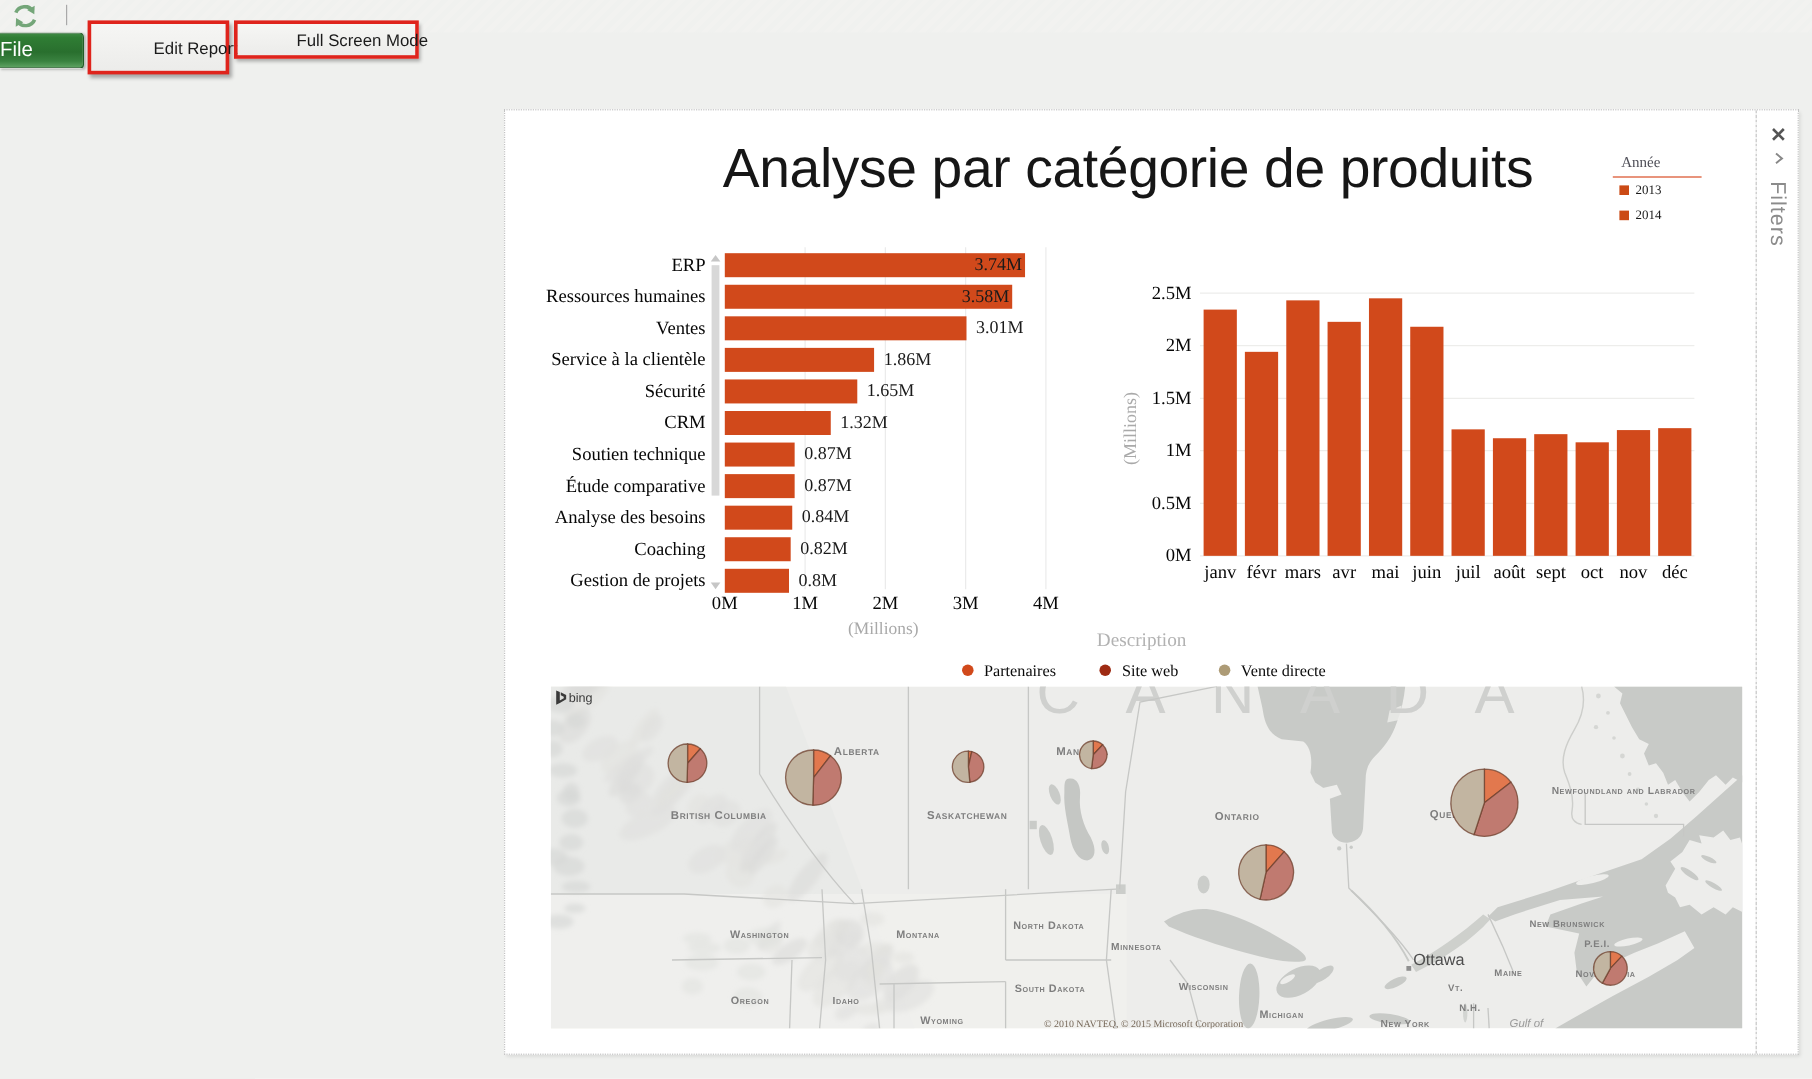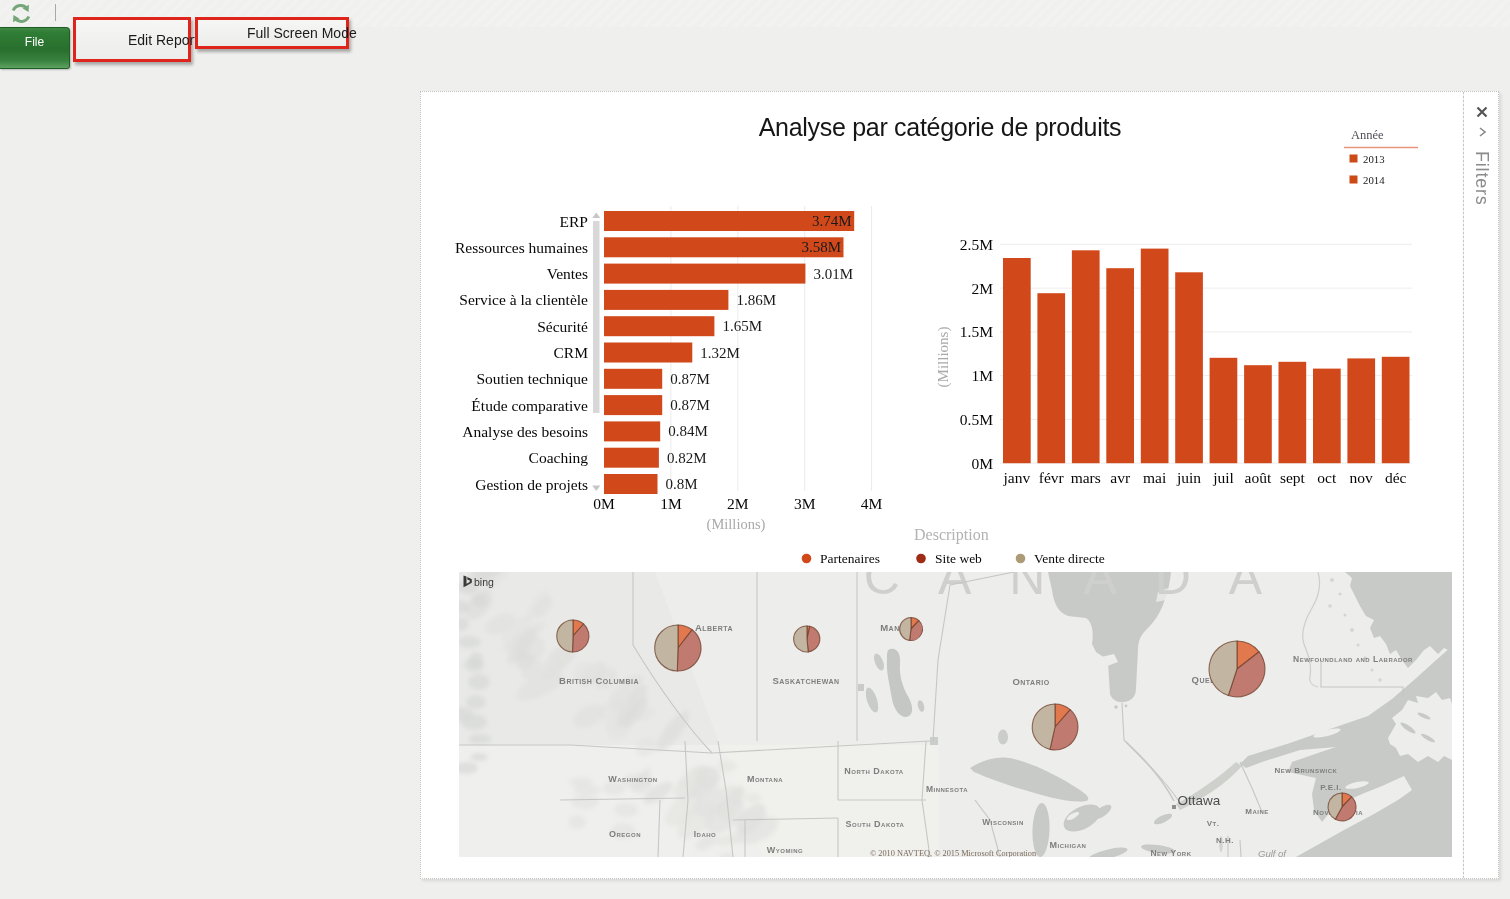--- a/index.html
+++ b/index.html
@@ -1,35 +1,35 @@
 <!DOCTYPE html>
 <html><head>
 <meta charset="utf-8">
 <style>
   * { margin:0; padding:0; box-sizing:border-box; }
   html,body { width:1510px; height:899px; overflow:hidden; }
   body { background:#eff0ee; font-family:"Liberation Sans", sans-serif; position:relative; }
   .topstrip { position:absolute; left:0; top:0; width:1510px; height:27px;
     background:repeating-linear-gradient(135deg,#f2f2f0 0 4px,#f0f1ef 4px 8px); }
-  .filebtn { position:absolute; left:0; top:27px; width:70px; height:42px;
+  .filebtn { position:absolute; left:0; top:27px; width:70px; height:30px;
     background:linear-gradient(180deg,#3e8943 0%,#2f7d34 12%,#296f2e 55%,#3a8240 82%,#5ea262 100%);
     border:1px solid #215d26; border-left:none; border-radius:0 4px 3px 0; color:#fff;
-    font-size:12px; text-align:center; line-height:28px; box-shadow:1px 1px 2px rgba(0,0,0,0.22); }
+    font-size:17px; text-align:left; line-height:28px; box-shadow:1px 1px 2px rgba(0,0,0,0.22); }
   .vsep { position:absolute; left:55px; top:4px; width:1px; height:17px; background:#a9a9a9; }
   .tbtn { position:absolute; border:3.5px solid #df241c; background:linear-gradient(180deg,#f6f6f4 0%,#ececea 100%);
     box-shadow:2px 3px 3px rgba(0,0,0,0.3); display:flex; align-items:center; }
   .tbtn span { font-size:14px; color:#1b1b1b; white-space:nowrap;margin-left:36px; }
   .btn-edit { left:73px; top:17px; width:118px; height:45px; }
   .btn-fs { left:195px; top:17px; width:154px; height:32px; }
   .canvas { position:absolute; left:420px; top:91px; width:1079px; height:788px;
     background:#fff; border:1px dotted #c2c2c2; box-shadow:2px 2px 3px rgba(0,0,0,0.10); }
   .fsep { position:absolute; left:1463px; top:92px; width:1px; height:786px;
     background:repeating-linear-gradient(180deg,#c4c4c4 0 2px,#eee 2px 4px); }
   .title { position:absolute; left:520px; top:113px; width:840px; text-align:center;
-    font-size:25px; color:#161616; letter-spacing:-0.3px; }
+    font-size:46px; color:#161616; letter-spacing:-0.3px; }
   .xicon { position:absolute; left:1476px; top:106px; width:12px; height:12px; }
   .chev { position:absolute; left:1478px; top:127px; width:9px; height:10px; }
   .filtxt { position:absolute; left:1464px; top:151px; width:28px; height:110px;
     writing-mode:vertical-rl; font-size:18px; color:#8b8b8b; letter-spacing:0.8px; }
   svg.overlay { position:absolute; left:0; top:0; width:1510px; height:899px; }
   .ser { font-family:"Liberation Serif", serif; }
 </style>
 </head>
 <body>
   <div class="topstrip"></div>

